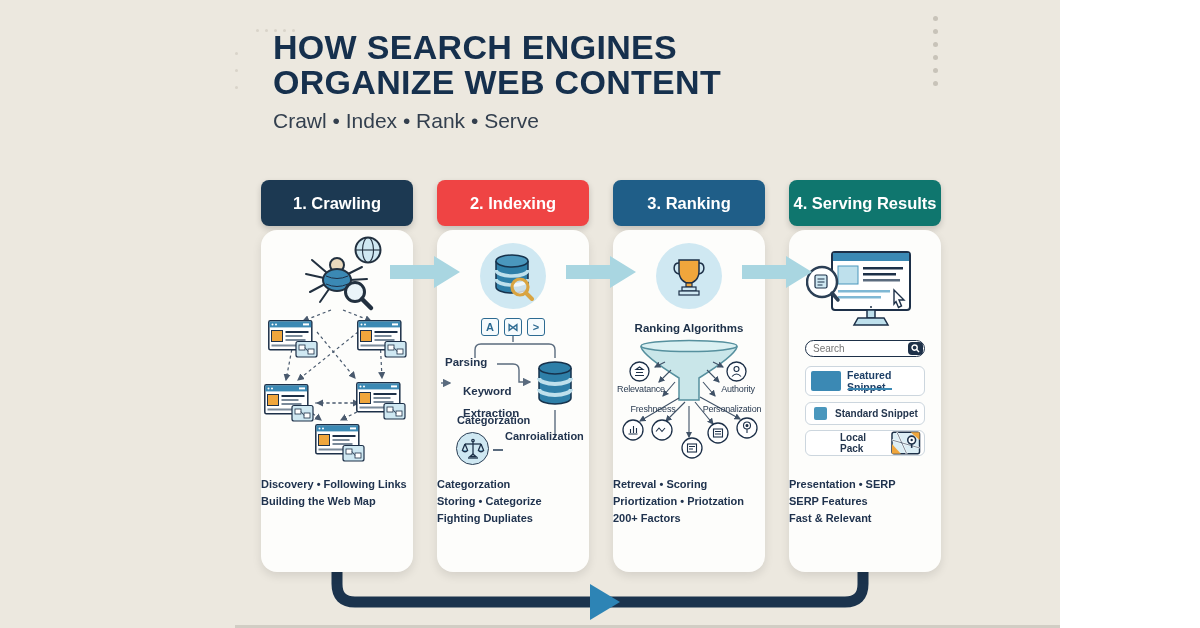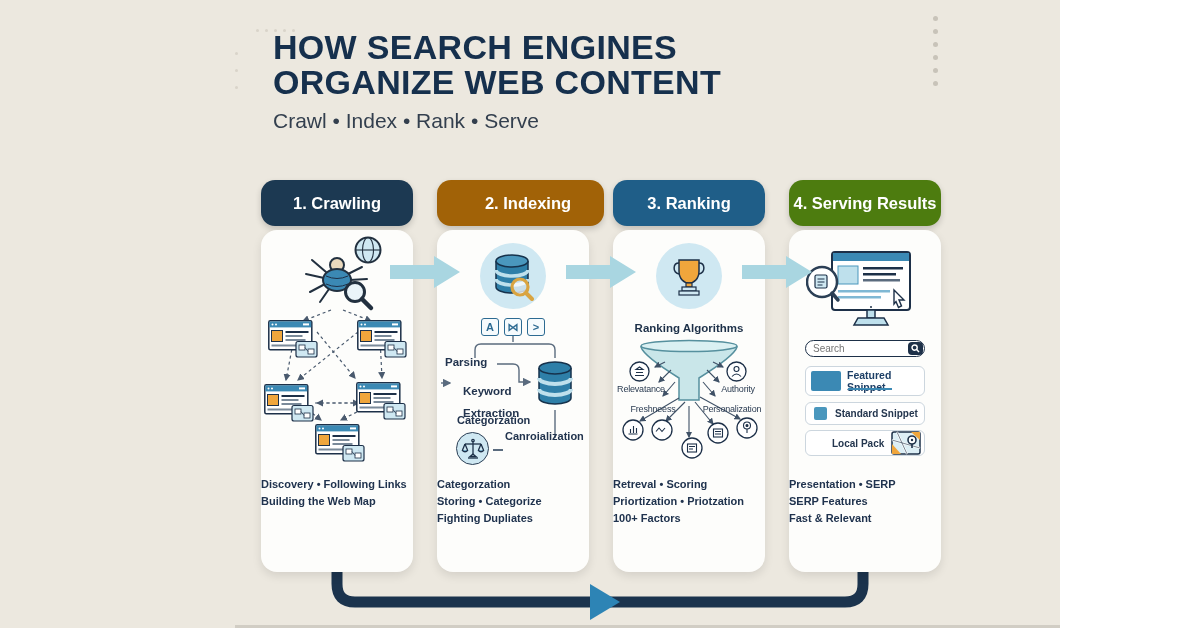--- a/index.html
+++ b/index.html
@@ -3,21 +3,21 @@
 <meta charset="utf-8">
 <style>
   html,body{margin:0;padding:0;}
   .canvas{position:relative;width:1060px;height:628px;background:#ece8df;overflow:hidden;
           font-family:"Liberation Sans",sans-serif;color:#1d3048;}
   
   .hdr{position:absolute;left:273px;top:30px;}
   .title{font-size:34px;line-height:35px;font-weight:800;color:#16304d;letter-spacing:.3px;}
   .subtitle{margin-top:9px;font-size:21px;color:#333f4e;}
   
-  .pill{position:absolute;top:180px;width:152px;height:46px;border-radius:14px;
+  .pill{position:absolute;top:180px;width:152px;height:46px;border-radius:8px;
         display:flex;align-items:center;justify-content:center;color:#fff;
         font-size:16.5px;font-weight:700;box-shadow:0 3px 6px rgba(0,0,0,.18);z-index:2;}
   
   .card{position:absolute;top:230px;width:152px;height:342px;background:#fdfdfb;border-radius:16px;
         box-shadow:0 4px 10px rgba(0,0,0,.10);z-index:2;}
   .caption{position:absolute;top:246px;left:0;width:100%;font-size:11px;
            line-height:17px;font-weight:600;color:#20334e;white-space:nowrap;}
   
   .flow-arrow{position:absolute;top:256px;width:70px;height:32px;z-index:3;}
   
@@ -105,27 +105,27 @@
 
   <div class="hdr">
     <div class="title">HOW SEARCH ENGINES</div>
     <div class="title">ORGANIZE WEB CONTENT</div>
     <div class="subtitle">Crawl • Index • Rank • Serve</div>
   </div>
 
   <div class="pill" style="left:261px;background:#1c3952;">
     <span>1. Crawling</span>
     </div>
-  <div class="pill" style="left:437px;background:#a16207;padding-left:15px;">
+  <div class="pill" style="left:437px;background:#ef4444;">
     <span>2. Indexing</span>
     </div>
   <div class="pill" style="left:613px;background:#1f5e88;">
     <span>3. Ranking</span>
     </div>
-  <div class="pill" style="left:789px;background:#4d7c0f;">
+  <div class="pill" style="left:789px;background:#0f766e;">
     <span>4. Serving Results</span>
     </div>
 
   <svg class="flow-arrow" style="left:390px;" viewBox="0 0 70 32">
     <polygon points="0,9 44,9 44,0 70,16 44,32 44,23 0,23" fill="#a9d6e1"></polygon>
     </svg>
   <svg class="flow-arrow" style="left:566px;" viewBox="0 0 70 32">
     <polygon points="0,9 44,9 44,0 70,16 44,32 44,23 0,23" fill="#a9d6e1"></polygon>
     </svg>
   <svg class="flow-arrow" style="left:742px;" viewBox="0 0 70 32">
@@ -340,21 +340,21 @@
     </svg>
 
     <div class="factor" style="left:2px;top:154px;width:52px;">Relevatance</div>
     <div class="factor" style="left:100px;top:154px;width:50px;">Authority</div>
     <div class="factor" style="left:14px;top:174px;width:52px;">Freshneess</div>
     <div class="factor" style="left:86px;top:174px;width:66px;">Personalization</div>
 
     <div class="caption">
       <div>Retreval • Scoring</div>
       <div>Priortization • Priotzation</div>
-      <div>100+ Factors</div>
+      <div>200+ Factors</div>
     </div>
   </div>
 
   <div class="card" style="left:789px;">
     <svg style="position:absolute;left:17px;top:20px;" width="118" height="92" viewBox="0 0 118 92">
       <rect x="26" y="2" width="78" height="58" rx="3" fill="#fff" stroke="#1d3048" stroke-width="2"></rect>
       <path d="M27,3 h76 v8 h-76 z" fill="#3b89b4"></path>
       <rect x="32" y="16" width="20" height="18" fill="#bee0ec" stroke="#4a97bd"></rect>
       <rect x="57" y="17" width="40" height="2.5" fill="#1d3048"></rect>
       <rect x="57" y="23" width="33" height="2.5" fill="#1d3048"></rect>
@@ -388,21 +388,21 @@
       <span class="res-title">Featured Snippet</span>
       <span class="underline"></span>
     </div>
 
     <div class="result-box" style="top:172px;height:23px;">
       <span class="std-thumb"></span>
       <span class="res-sub">Standard Snippet</span>
     </div>
 
     <div class="result-box" style="top:200px;height:26px;">
-      <span class="res-sub" style="margin-left:26px;">Local Pack</span>
+      <span class="res-sub" style="margin-left:34px;">Local Pack</span>
       <svg style="margin-left:auto;margin-right:3px;" width="30" height="24" viewBox="0 0 30 24">
         <rect x="1" y="1" width="28" height="22" rx="2" fill="#dceef5" stroke="#1d3048" stroke-width="1.5"></rect>
         <polygon points="1,23 10,23 1,13" fill="#f0a63c"></polygon>
         <polygon points="29,1 20,1 29,9" fill="#f0a63c"></polygon>
         <path d="M6,1 L16,23 M1,9 L29,17" stroke="#fff" stroke-width="2"></path>
         <path d="M6,1 L16,23 M1,9 L29,17" stroke="#1d3048" stroke-width="0.6"></path>
         <g>
           <circle cx="21" cy="9" r="4" fill="#fff" stroke="#1d3048" stroke-width="1.6"></circle>
           <path d="M21,13 L21,17" stroke="#1d3048" stroke-width="1.6"></path>
           <circle cx="21" cy="9" r="1.2" fill="#1d3048"></circle>

